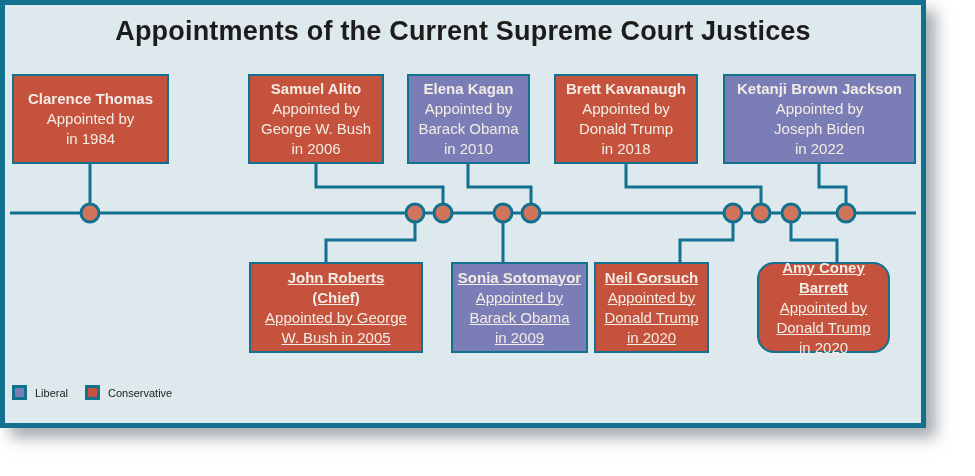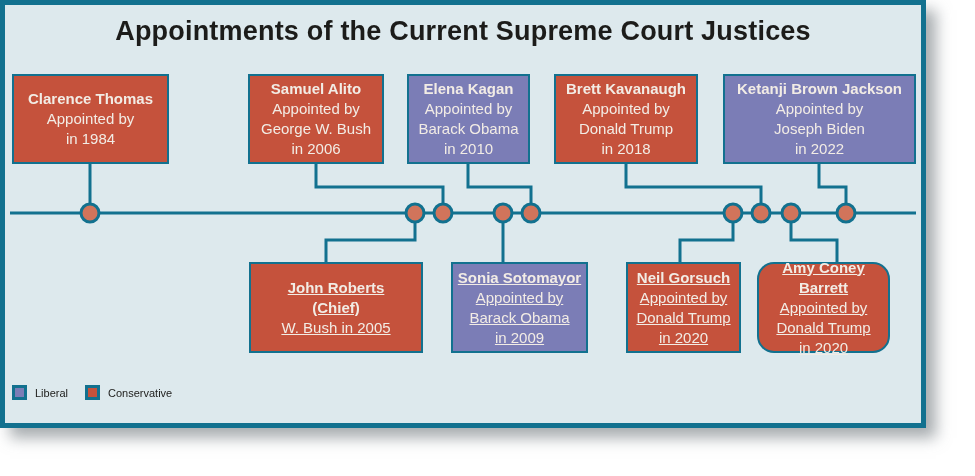--- a/index.html
+++ b/index.html
@@ -62,21 +62,21 @@
   .jname { font-weight: bold; }
   .row-top    { top: 69px;  height: 90px; }
   .row-bottom { top: 257px; height: 91px; text-decoration: underline; }
   #box-thomas    { left: 7px;   width: 157px; }
   #box-alito     { left: 243px; width: 136px; }
   #box-kagan     { left: 402px; width: 123px; }
   #box-kavanaugh { left: 549px; width: 144px; }
   #box-jackson   { left: 718px; width: 193px; align-items: center; }
   #box-roberts   { left: 244px; width: 174px; }
   #box-sotomayor { left: 446px; width: 137px; }
-  #box-gorsuch   { left: 621px; width: 115px; }
+  #box-gorsuch   { left: 589px; width: 115px; }
   #box-barrett   { left: 752px; width: 133px; border-radius: 17px; }
   #legend {
     position: absolute;
     left: 7px; top: 380px;
     display: flex;
     align-items: center;
     font-size: 11px;
     color: var(--titletext, #1c1c1a);
   }
   .legend-item { display: flex; align-items: center; margin-right: 17px; }
@@ -149,20 +149,21 @@
     <div id="box-jackson" class="jbox liberal row-top">
       <div class="jname">Ketanji Brown Jackson</div>
       <div class="jdetail">Appointed by</div>
       <div class="jdetail">Joseph Biden</div>
       <div class="jdetail">in 2022</div>
     </div>
 
     <div id="box-roberts" class="jbox conservative row-bottom">
       <div class="jname">John Roberts</div>
       <div class="jname">(Chief)</div>
+      <div class="jdetail">Appointed by George</div>
       <div class="jdetail">W. Bush in 2005</div>
     </div>
 
     <div id="box-sotomayor" class="jbox liberal row-bottom">
       <div class="jname">Sonia Sotomayor</div>
       <div class="jdetail">Appointed by</div>
       <div class="jdetail">Barack Obama</div>
       <div class="jdetail">in 2009</div>
     </div>
 

